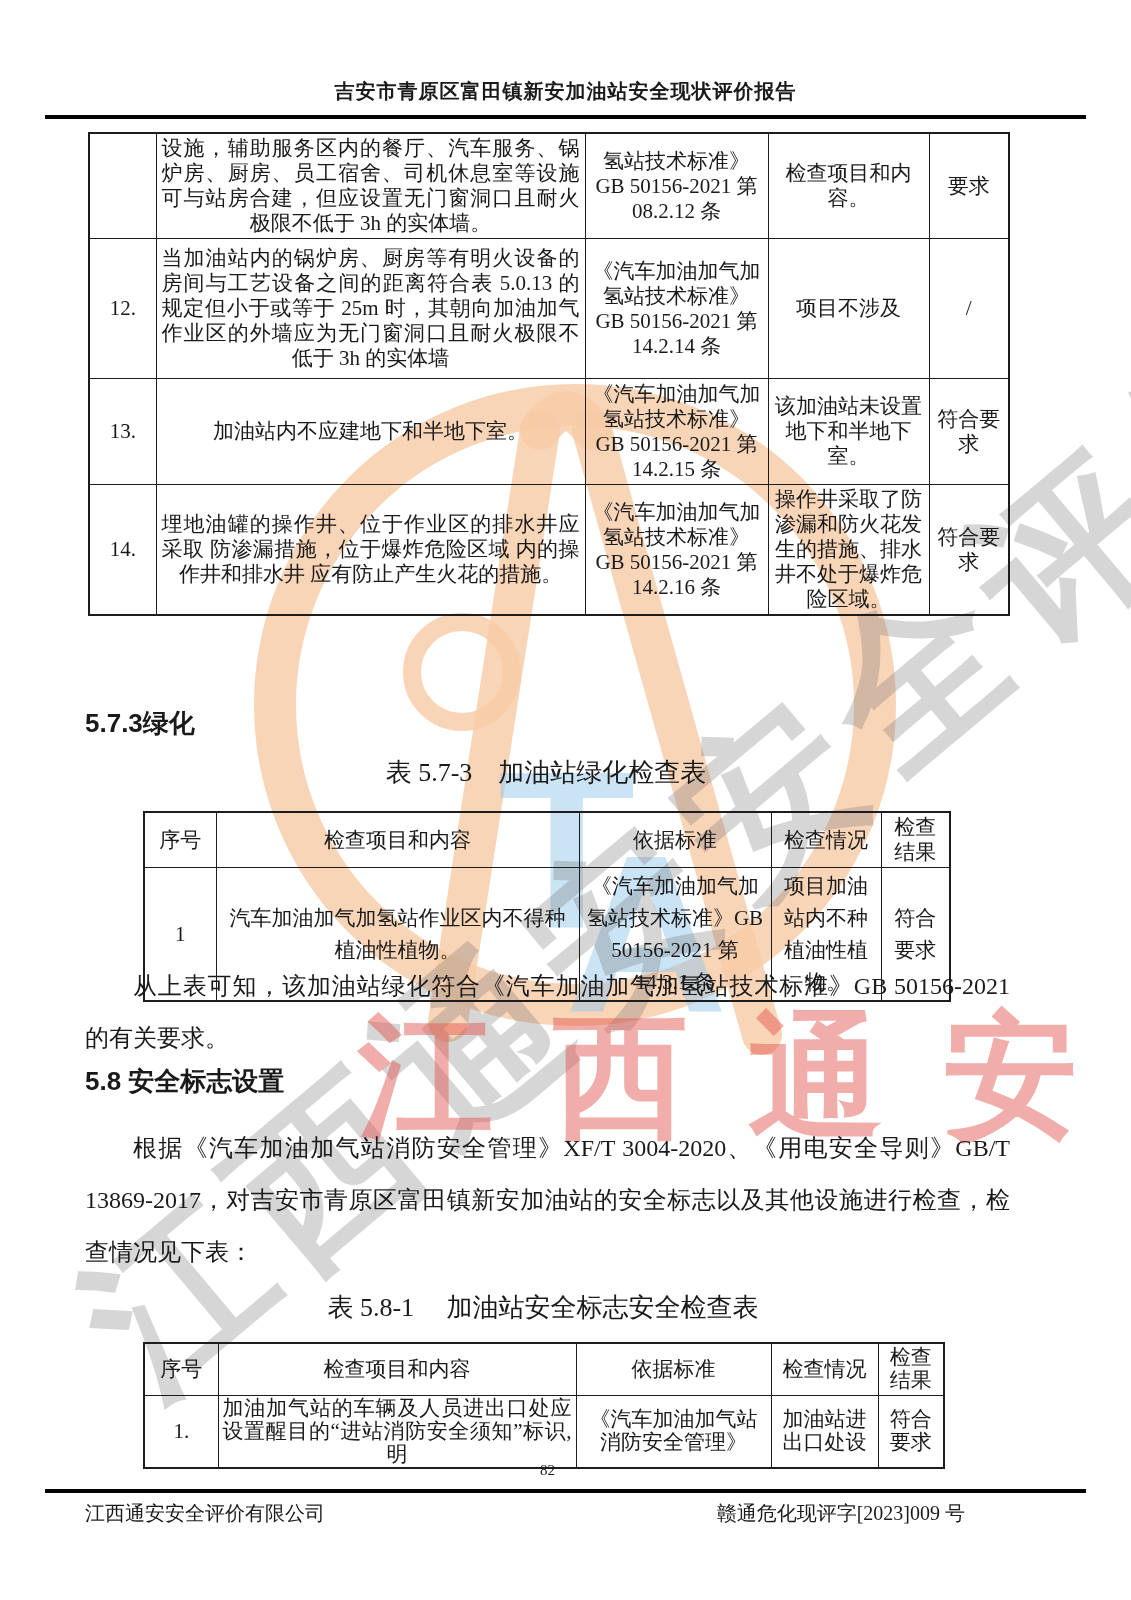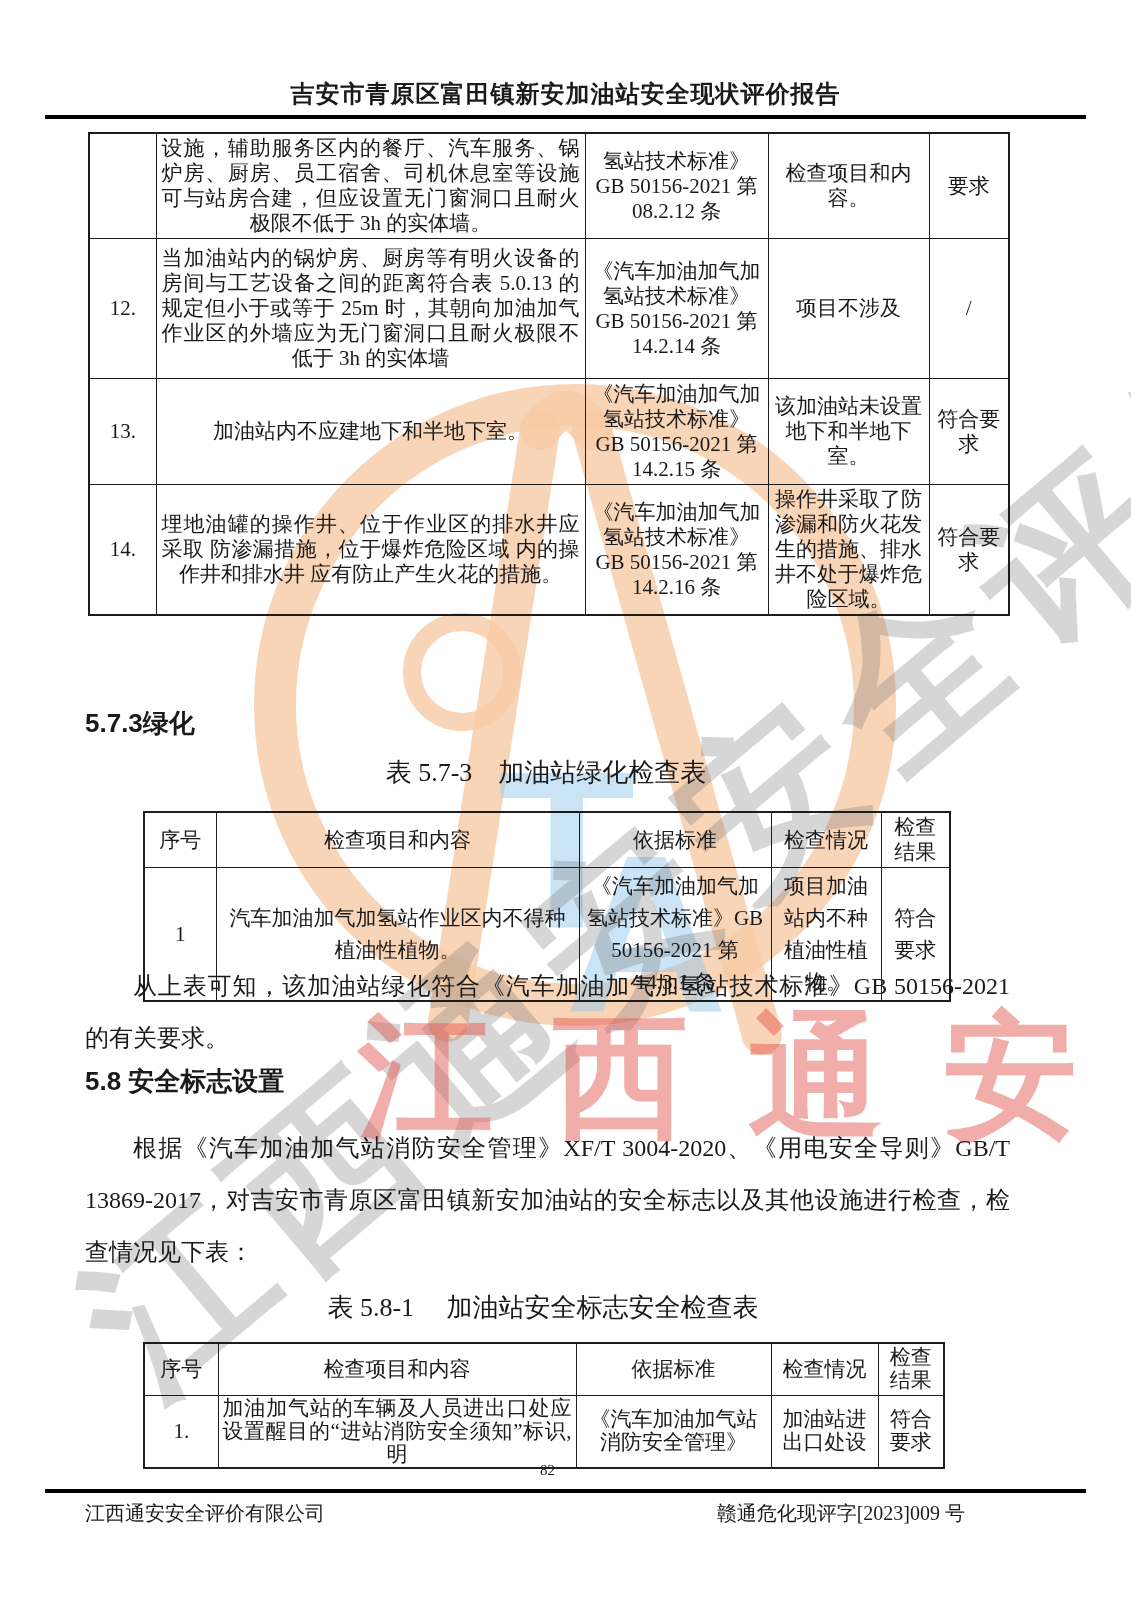--- a/index.html
+++ b/index.html
@@ -13,21 +13,21 @@
   .wm-gray{position:absolute;left:55px;top:1285px;transform:rotate(-40deg);transform-origin:0 0;
            white-space:nowrap;font-family:"Liberation Sans","DejaVu Sans",sans-serif;
            font-weight:bold;font-size:175px;letter-spacing:18px;color:rgba(118,118,118,0.30);line-height:1;}
   .wm-red{position:absolute;left:358px;top:1003px;white-space:nowrap;
           font-family:"Liberation Sans","DejaVu Sans",sans-serif;font-weight:bold;
           font-size:135px;letter-spacing:60px;color:rgba(226,84,76,0.48);line-height:1.1;}
   
   .content{position:absolute;inset:0;z-index:1;}
   .hdr-title{position:absolute;left:0;top:78px;width:100%;text-align:center;
              font-family:"Liberation Sans","DejaVu Sans",sans-serif;font-weight:bold;
-             font-size:24px;letter-spacing:1px;}
+             font-size:20px;letter-spacing:1px;}
   .rule{position:absolute;left:45px;width:1041px;height:4px;background:#000;}
   .rule-top{top:115px;}
   .rule-bottom{top:1489px;}
   table{border-collapse:collapse;table-layout:fixed;background:transparent;}
   .rpt{position:absolute;border:2px solid #1c1c1c;}
   .rpt td,.rpt th{border:1.5px solid #1c1c1c;font-size:21px;line-height:25px;
                   font-weight:normal;text-align:center;vertical-align:middle;
                   padding:2px 5px;box-sizing:border-box;overflow:hidden;}
   .rpt .just{text-align:justify;text-align-last:center;}
   .tbl-top{left:88px;top:132px;width:920px;padding-left:32px;}

